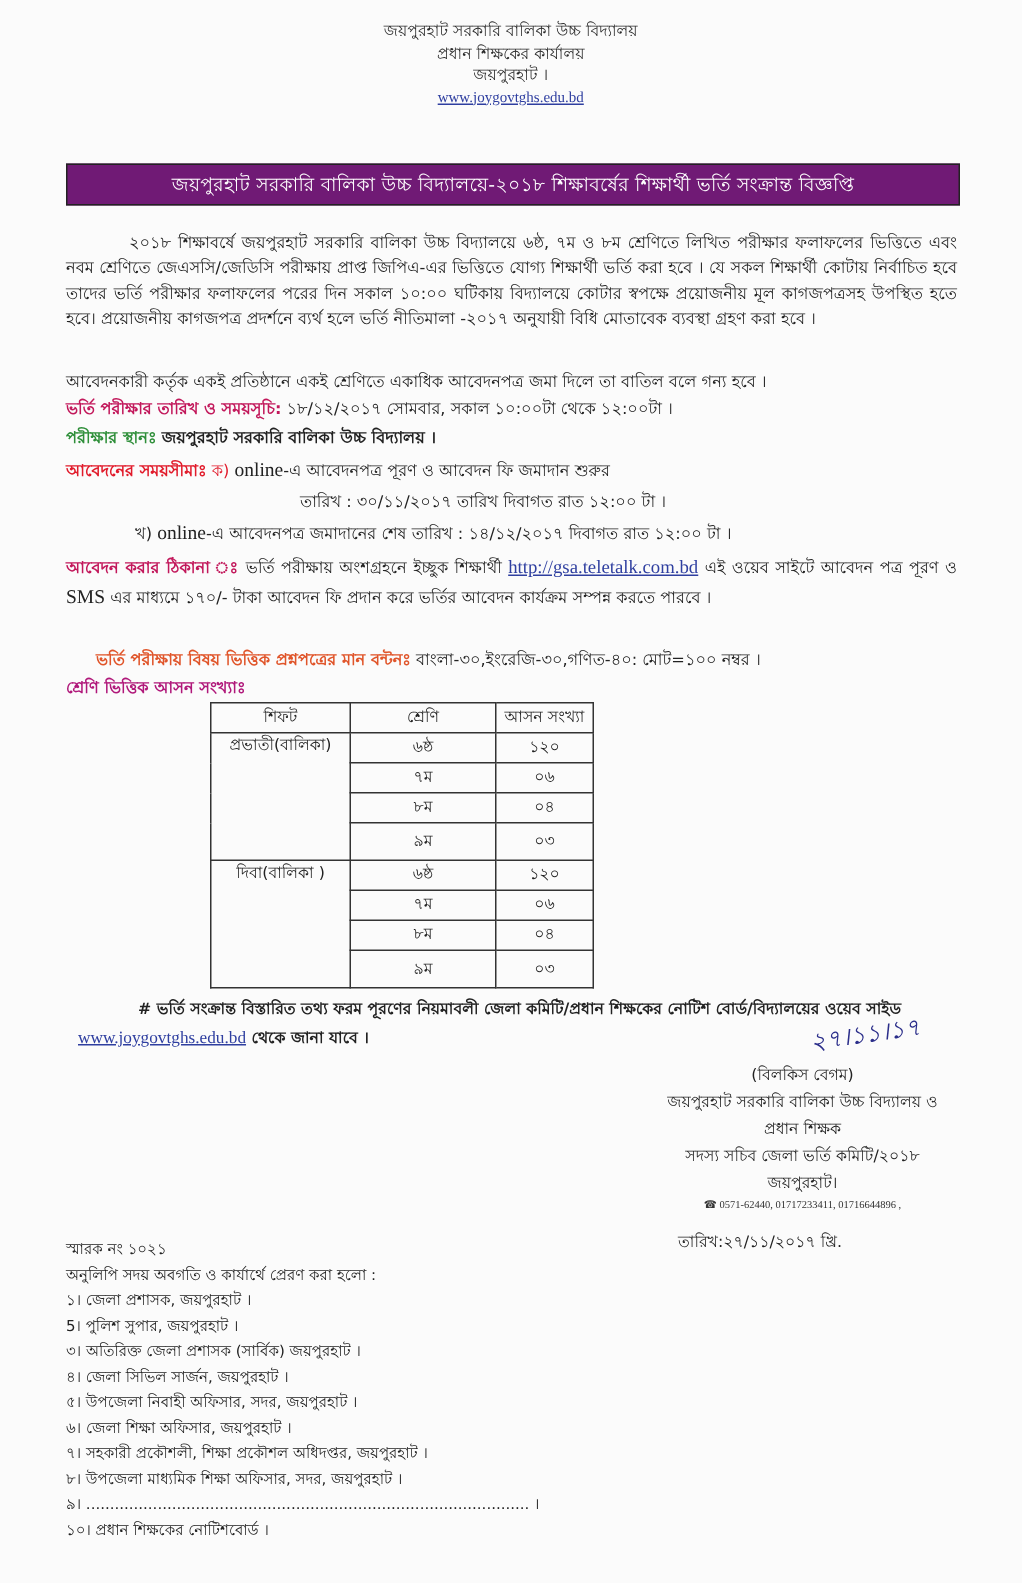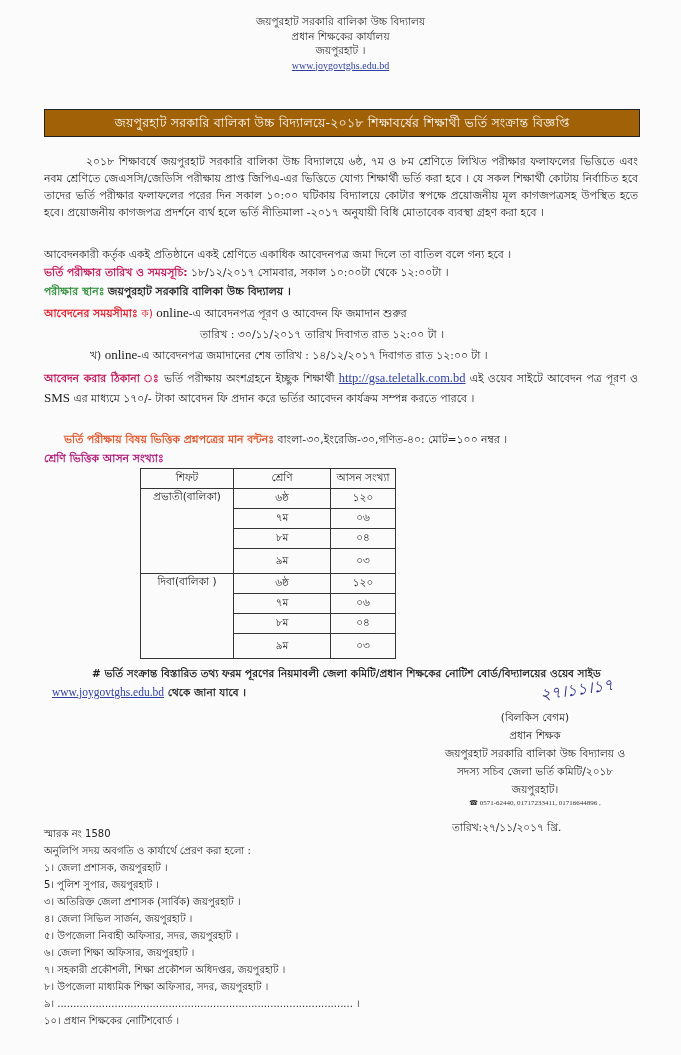--- a/index.html
+++ b/index.html
@@ -28,21 +28,21 @@
 </head>
 <body>
 
 <div class="abs hdr" style="top:14px;">
   <div>জয়পুরহাট সরকারি বালিকা উচ্চ বিদ্যালয়</div>
   <div>প্রধান শিক্ষকের কার্যালয়</div>
   <div>জয়পুরহাট ।</div>
   <a>www.joygovtghs.edu.bd</a>
 </div>
 
-<div class="abs banner" style="background: #a16207;">জয়পুরহাট সরকারি বালিকা উচ্চ বিদ্যালয়ে-২০১৮ শিক্ষাবর্ষের শিক্ষার্থী ভর্তি সংক্রান্ত বিজ্ঞপ্তি</div>
+<div class="abs banner" style="background: #701a75;">জয়পুরহাট সরকারি বালিকা উচ্চ বিদ্যালয়ে-২০১৮ শিক্ষাবর্ষের শিক্ষার্থী ভর্তি সংক্রান্ত বিজ্ঞপ্তি</div>
 
 <div class="abs body-text" style="top:153px; text-indent:42px;">২০১৮ শিক্ষাবর্ষে জয়পুরহাট সরকারি বালিকা উচ্চ বিদ্যালয়ে ৬ষ্ঠ, ৭ম ও ৮ম শ্রেণিতে লিখিত পরীক্ষার ফলাফলের ভিত্তিতে এবং নবম শ্রেণিতে জেএসসি/জেডিসি পরীক্ষায় প্রাপ্ত জিপিএ-এর ভিত্তিতে যোগ্য শিক্ষার্থী ভর্তি করা হবে । যে সকল শিক্ষার্থী কোটায় নির্বাচিত হবে তাদের ভর্তি পরীক্ষার ফলাফলের পরের দিন সকাল ১০:০০ ঘটিকায় বিদ্যালয়ে কোটার স্বপক্ষে প্রয়োজনীয় মূল কাগজপত্রসহ উপস্থিত হতে হবে। প্রয়োজনীয় কাগজপত্র প্রদর্শনে ব্যর্থ হলে ভর্তি নীতিমালা -২০১৭ অনুযায়ী বিধি মোতাবেক ব্যবস্থা গ্রহণ করা হবে ।</div>
 <div class="abs body-text" style="top:246px;">আবেদনকারী কর্তৃক একই প্রতিষ্ঠানে একই শ্রেণিতে একাধিক আবেদনপত্র জমা দিলে তা বাতিল বলে গন্য হবে ।</div>
 
 <div class="abs body-text" style="top:264px;">
   <span class="pink" style="font-weight:bold;">ভর্তি পরীক্ষার তারিখ ও সময়সূচি:</span>
   <span>১৮/১২/২০১৭ সোমবার, সকাল ১০:০০টা থেকে ১২:০০টা ।</span>
 </div>
 
 <div class="abs body-text" style="top:283px;">
@@ -127,33 +127,33 @@
 
 <div class="abs" style="top:664px; left:52px; width:580px; font-size:10.5px; line-height:19px; font-weight:bold; text-indent:40px;">
   <span># ভর্তি সংক্রান্ত বিস্তারিত তথ্য ফরম পূরণের নিয়মাবলী জেলা কমিটি/প্রধান শিক্ষকের নোটিশ বোর্ড/বিদ্যালয়ের ওয়েব সাইড</span>
   <a class="link" style="font-weight:normal; font-size:11.5px;">www.joygovtghs.edu.bd</a>
   <span>থেকে জানা যাবে ।</span>
 </div>
 
 <div class="abs sig" style="top:677px; left:540px;">২৭।১১।১৭</div>
 <div class="abs center" style="top:708px; left:390px; width:290px; font-size:10.5px; line-height:18px;">
   <div>(বিলকিস বেগম)</div>
+  <div>জয়পুরহাট সরকারি বালিকা উচ্চ বিদ্যালয় ও</div>
   <div>প্রধান শিক্ষক</div>
-  <div>জয়পুরহাট সরকারি বালিকা উচ্চ বিদ্যালয় ও</div>
   <div>সদস্য সচিব জেলা ভর্তি কমিটি/২০১৮</div>
   <div>জয়পুরহাট।</div>
   <div class="small" style="font-family:'Liberation Serif', serif; color:#333;">
     <span>☎</span>
     <span>0571-62440, 01717233411, 01716644896 ,</span>
   </div>
 </div>
 <div class="abs" style="top:820px; left:452px; font-size:10.5px;">তারিখ:২৭/১১/২০১৭ খ্রি.</div>
 
 <div class="abs list" style="top:825px;">
-  <div>স্মারক নং 1580</div>
+  <div>স্মারক নং ১০২১</div>
   <div>অনুলিপি সদয় অবগতি ও কার্যার্থে প্রেরণ করা হলো :</div>
   <div>১। জেলা প্রশাসক, জয়পুরহাট ।</div>
   <div>5। পুলিশ সুপার, জয়পুরহাট ।</div>
   <div>৩। অতিরিক্ত জেলা প্রশাসক (সার্বিক) জয়পুরহাট ।</div>
   <div>৪। জেলা সিভিল সার্জন, জয়পুরহাট ।</div>
   <div>৫। উপজেলা নিবাহী অফিসার, সদর, জয়পুরহাট ।</div>
   <div>৬। জেলা শিক্ষা অফিসার, জয়পুরহাট ।</div>
   <div>৭। সহকারী প্রকৌশলী, শিক্ষা প্রকৌশল অধিদপ্তর, জয়পুরহাট ।</div>
   <div>৮। উপজেলা মাধ্যমিক শিক্ষা অফিসার, সদর, জয়পুরহাট ।</div>
   <div>৯। ............................................................................................. ।</div>

